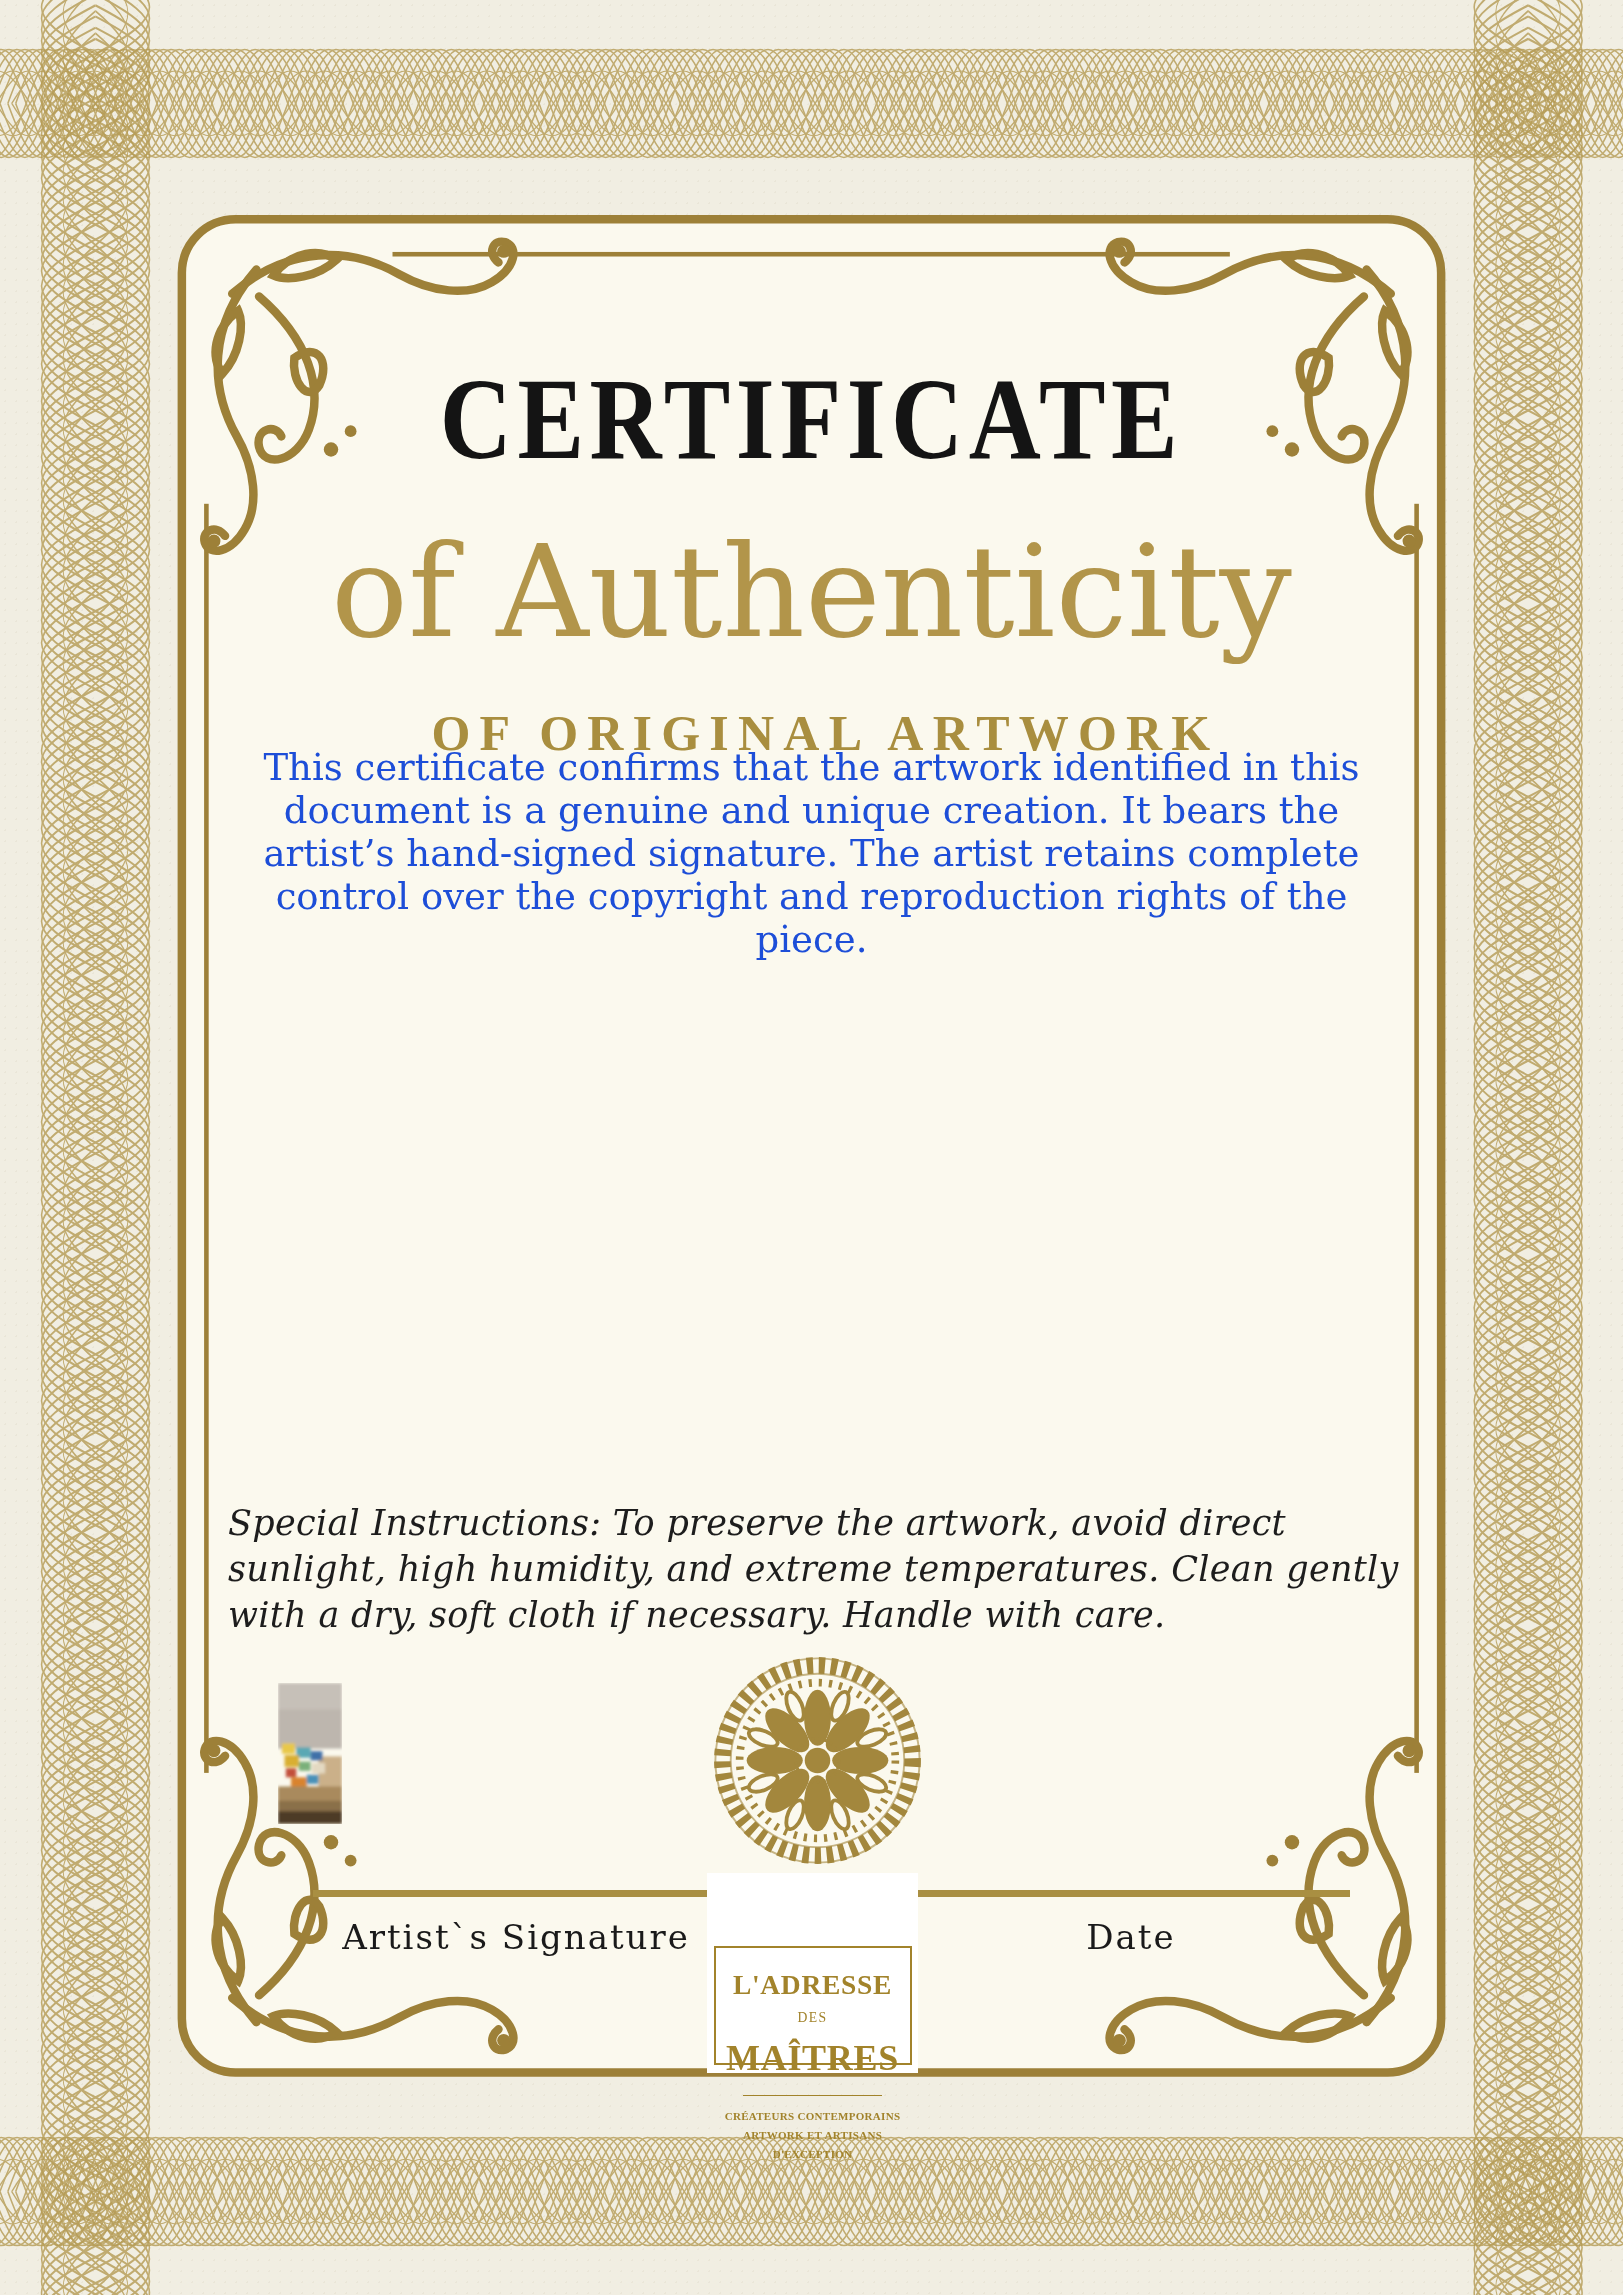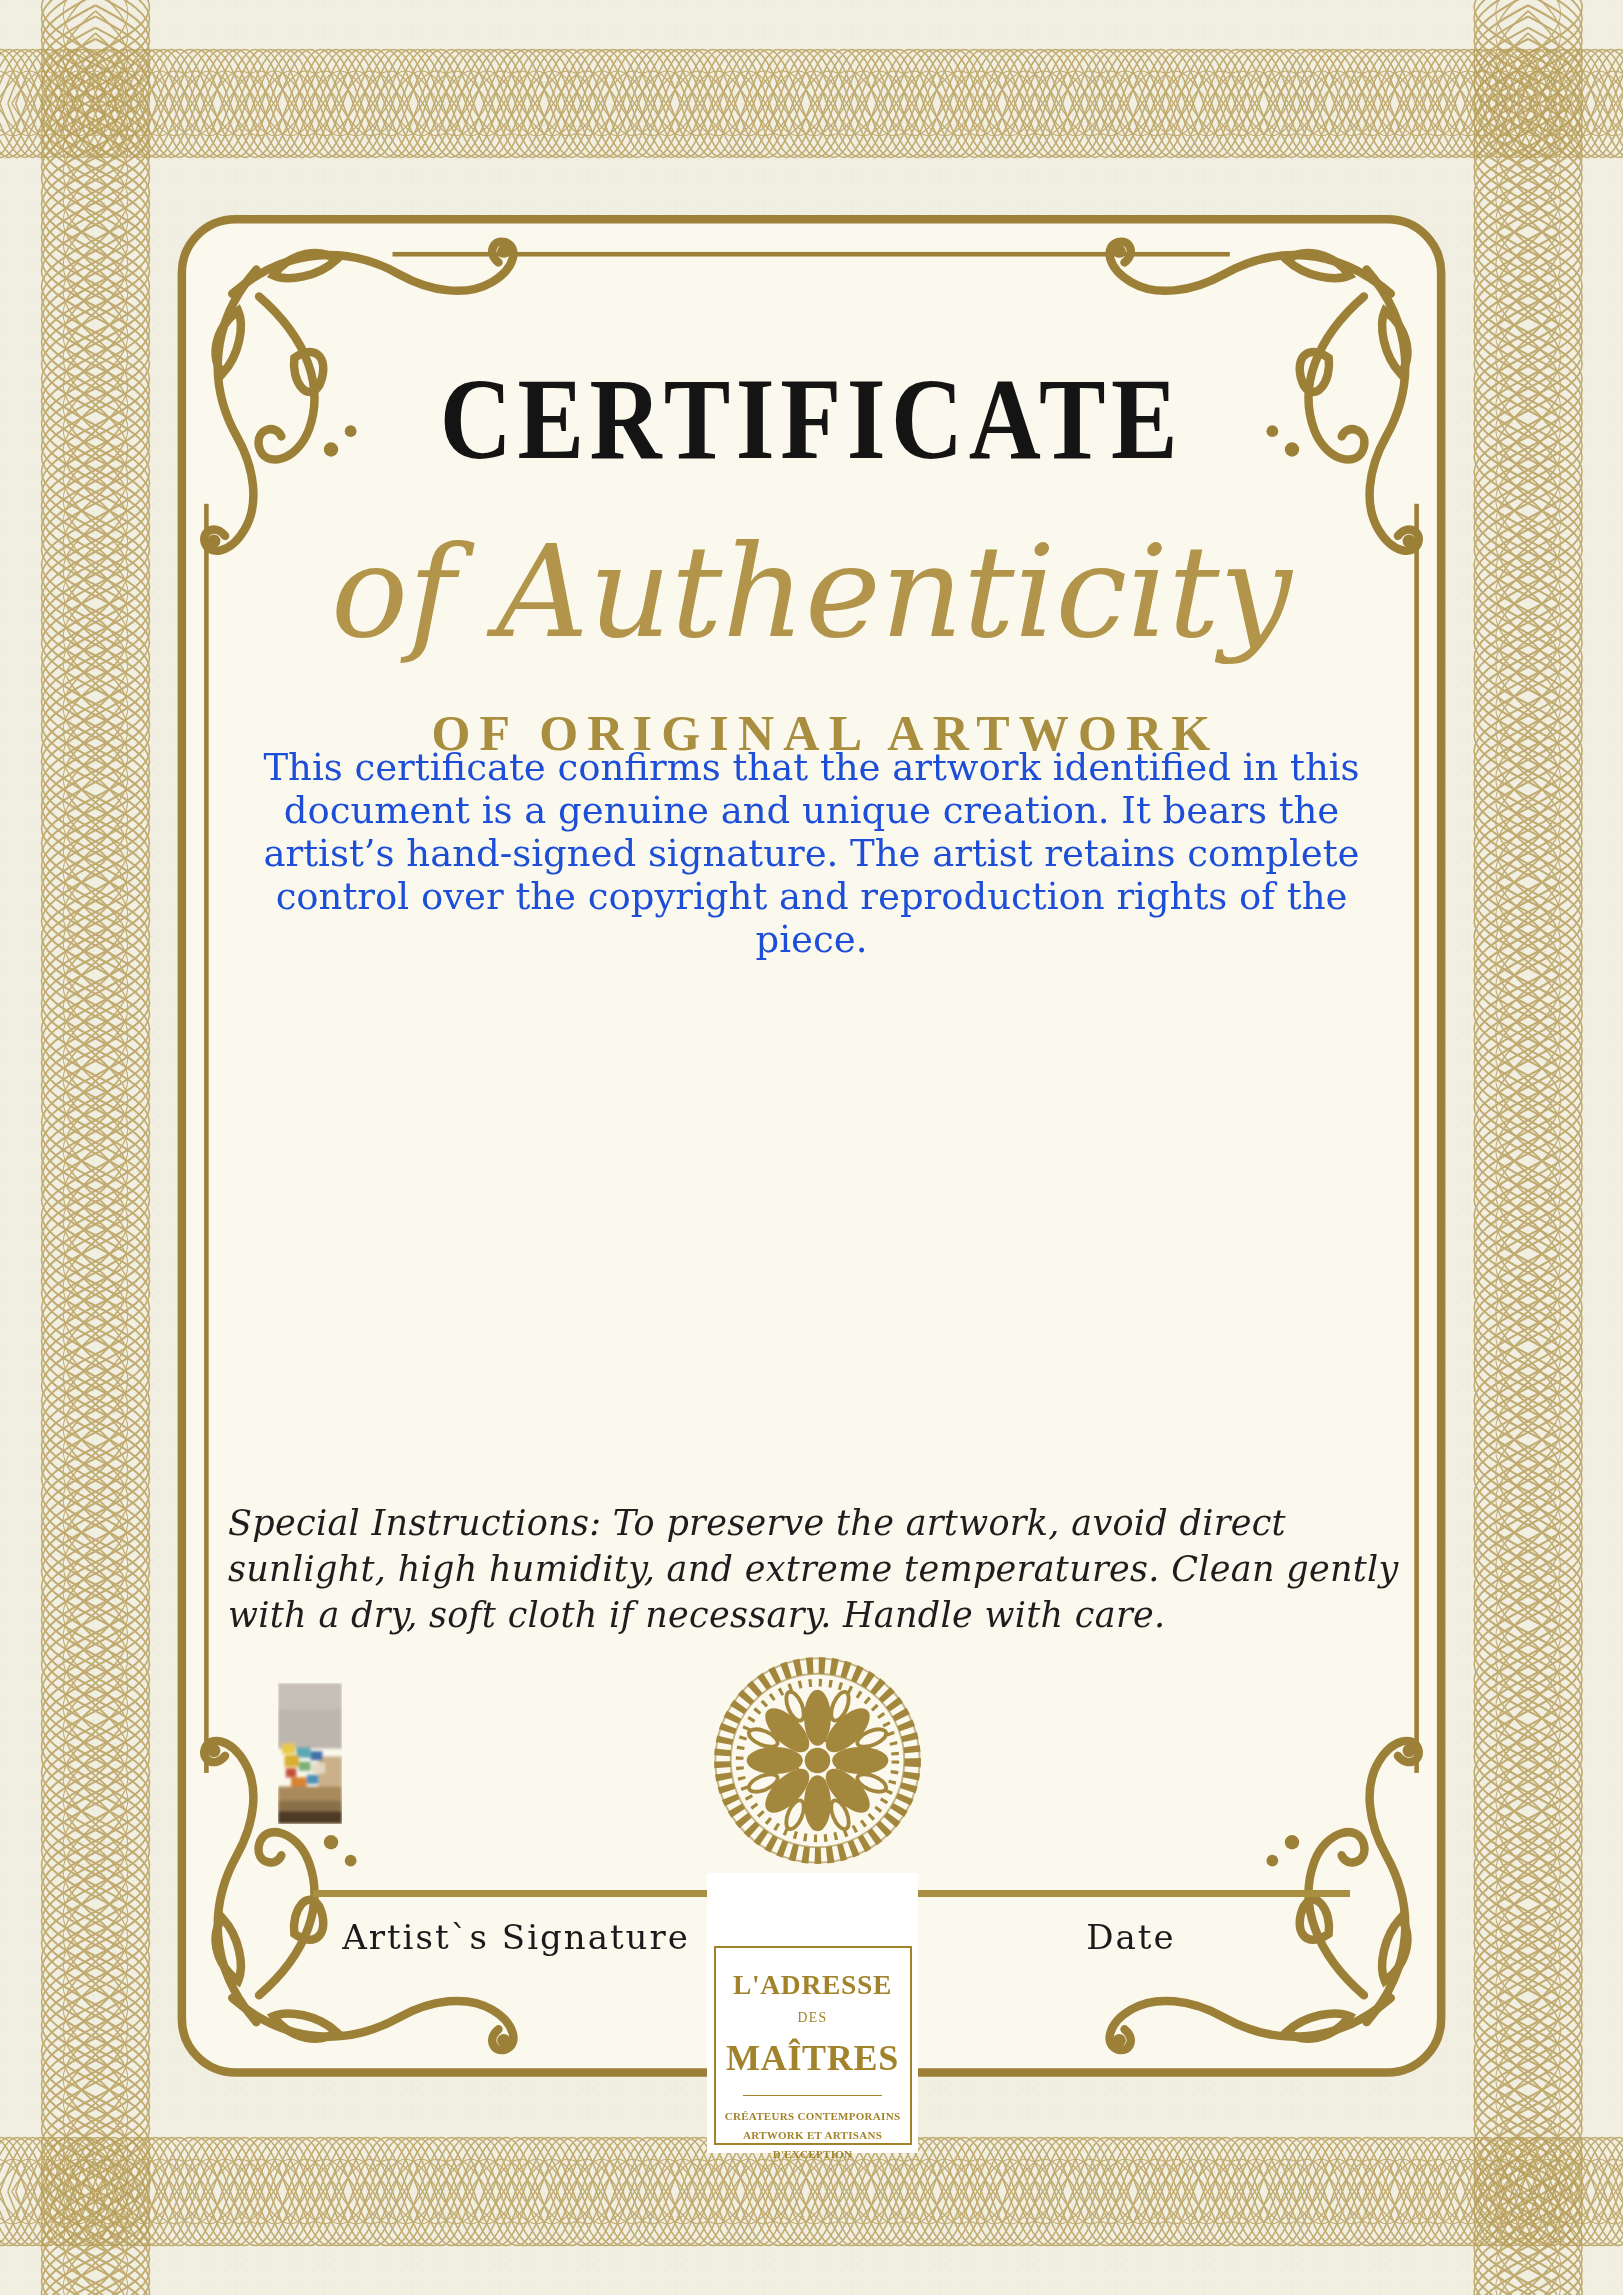--- a/index.html
+++ b/index.html
@@ -12,21 +12,21 @@
     background-image:radial-gradient(#e4dfcf 1px, transparent 1px);
     background-size:11px 11px;opacity:.55;}
   svg.bg{position:absolute;left:0;top:0;z-index:1;}
   .layer{position:absolute;z-index:2;}
 
   .cert-title{left:0;right:0;top:361px;text-align:center;
     font-family:"Liberation Serif", serif;font-weight:bold;
     font-size:116px;letter-spacing:6.5px;color:#141414;
     transform:scaleX(.86);line-height:1;}
   .cert-script{left:0;right:0;top:509px;text-align:center;
-    font-family:"DejaVu Serif", serif;font-style:italic;
+    font-family:"DejaVu Serif", serif;
     font-size:128px;color:#b2954a;line-height:1.3;}
   .cert-tagline{left:0;right:0;top:708px;text-align:center;
     font-family:"Liberation Serif", serif;font-weight:bold;
     font-size:50px;letter-spacing:9.2px;color:#a98e3f;line-height:1;padding-left:28px;}
 
   .intro{left:50%;top:746px;width:1171px;transform:translateX(-50%);
     text-align:center;font-family:"DejaVu Serif", serif;
     font-size:37px;line-height:43px;color:#1d4ed8;}
 
   .frow{position:absolute;left:226px;right:190px;display:flex;align-items:flex-end;}
@@ -56,21 +56,21 @@
   .seal{left:709px;top:1652px;width:217px;height:217px;}
 
   .sigline{position:absolute;top:1890px;height:7.2px;background:#a98f42;z-index:2;}
   .sig1{left:313px;width:1037px;}
   .siglabel{position:absolute;z-index:2;font-family:"DejaVu Serif", serif;
     font-size:34px;letter-spacing:2px;color:#1a1a1a;white-space:nowrap;
     transform:translateX(-50%);}
   .l-sig{left:516px;top:1917px;}
   .l-date{left:1131px;top:1917px;text-align:center;}
 
-  .logo-box{position:absolute;left:707px;top:1873px;width:211px;height:280px;
+  .logo-box{position:absolute;left:707px;top:1873px;width:211px;height:200px;
     background:#ffffff;z-index:3;}
   .logo-frame{position:absolute;left:6.5px;right:6.5px;top:73px;bottom:7.9px;
     border:2px solid #a2832b;text-align:center;color:#a2832b;
     font-family:"Liberation Serif", serif;}
   .lg1{margin-top:21px;font-size:27.5px;font-weight:600;letter-spacing:0.7px;}
   .lg2{margin-top:9px;font-size:13.7px;letter-spacing:1.3px;}
   .lg3{margin-top:11px;font-size:36px;font-weight:600;letter-spacing:0.7px;}
   .lgrule{width:139px;border:none;border-top:1.3px solid #a2832b;margin:15.7px auto 11.8px auto;}
   .lgs{font-size:11px;line-height:19px;letter-spacing:0.3px;font-weight:600;}
 </style>

